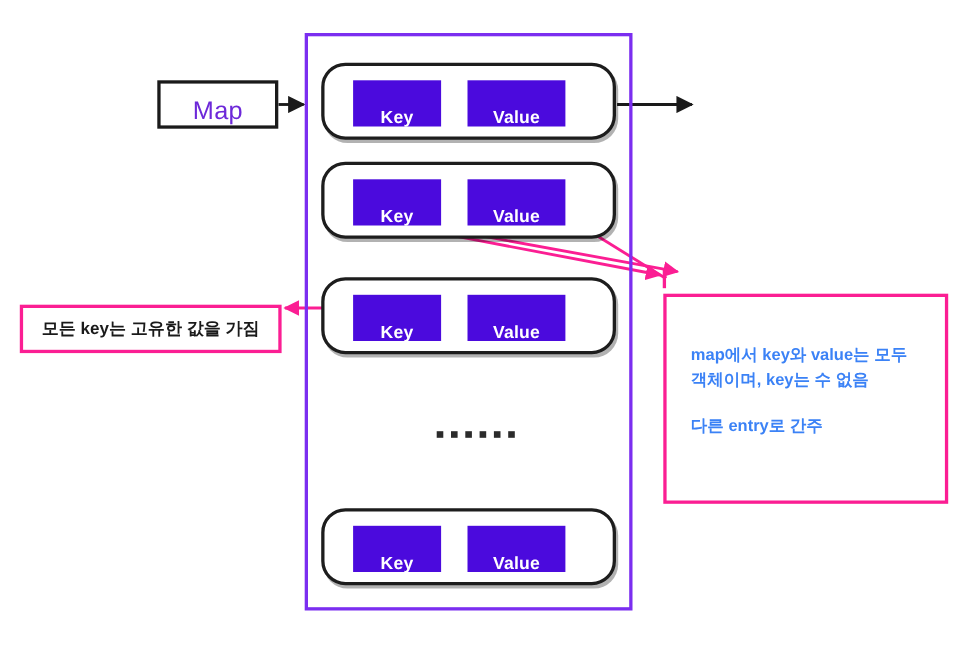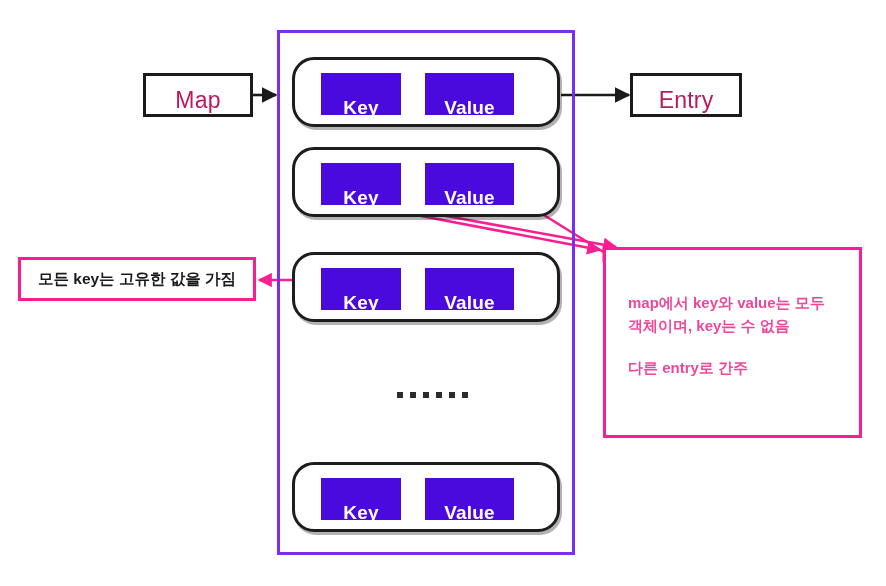--- a/index.html
+++ b/index.html
@@ -32,21 +32,21 @@
     background: #ffffff;
     border: 3px solid #1a1a1a;
     display: flex;
     align-items: center;
     justify-content: center;
     box-sizing: border-box;
   }
   .plain-box .plain-label {
     font-size: 23px;
     font-weight: 400;
-    color: #be185d;
+    color: #6d28d9;
     letter-spacing: 0.2px;
     white-space: nowrap;
     margin-top: 10px;
   }
   #map-box   { left: 143px; top: 73px;  width: 110px; height: 44px; }
   #entry-box { left: 630px; top: 73px;  width: 112px; height: 44px; }
 
   
   #map-container {
     position: absolute;
@@ -77,21 +77,21 @@
 
   .kv-cell {
     position: absolute;
     background: #4B0ADD;
     display: flex;
     align-items: center;
     justify-content: center;
     box-sizing: border-box;
   }
   .kv-cell .kv-label {
-    font-size: 19px;
+    font-size: 16px;
     font-weight: bold;
     color: #ffffff;
     letter-spacing: 0.2px;
     white-space: nowrap;
     margin-top: 28px;
   }
   .kv-key   { left: 26px;  top: 13px; width: 80px;  height: 42px; }
   .kv-value { left: 130px; top: 13px; width: 89px; height: 42px; }
 
   
@@ -108,20 +108,21 @@
     height: 6px;
     background: #2b2b2b;
   }
 
   
   .note-box {
     position: absolute;
     background: #ffffff;
     border: 3px solid #FB1E93;
     box-sizing: border-box;
+    margin-top: 20px;
   }
   #note-left {
     left: 18px;
     top: 257px;
     width: 238px;
     height: 44px;
     display: flex;
     align-items: center;
     justify-content: center;
   }
@@ -139,21 +140,21 @@
     padding: 42px 0 0 22px;
   }
   #note-right .note-para {
     margin: 0 0 20px 0;
   }
   #note-right .note-para:last-child { margin-bottom: 0; }
   #note-right .note-line {
     display: block;
     font-size: 15px;
     font-weight: bold;
-    color: #ec4899;
+    color: #3b82f6;
     line-height: 1.5;
     white-space: nowrap;
   }
 </style>
 </head>
 <body>
 
 <div id="canvas">
 
   <svg id="wires" viewBox="0 0 886 586" width="886" height="586">
@@ -178,23 +179,20 @@
 
     <line x1="604" y1="245" x2="604" y2="262" stroke="#FB1E93" stroke-width="3"></line>
 
     <line x1="316" y1="280" x2="259" y2="280" stroke="#FB1E93" stroke-width="2.6" marker-end="url(#arrow-pink)"></line>
   </svg>
 
   <div class="plain-box" id="map-box">
     <span class="plain-label">Map</span>
   </div>
 
-  <div class="plain-box" id="entry-box">
-    <span class="plain-label">Entry</span>
-  </div>
 
   <div id="map-container"></div>
 
   <div class="entry-row" id="entry-row-0">
     <div class="kv-cell kv-key">
       <span class="kv-label">Key</span>
     </div>
     <div class="kv-cell kv-value">
       <span class="kv-label">Value</span>
     </div>

